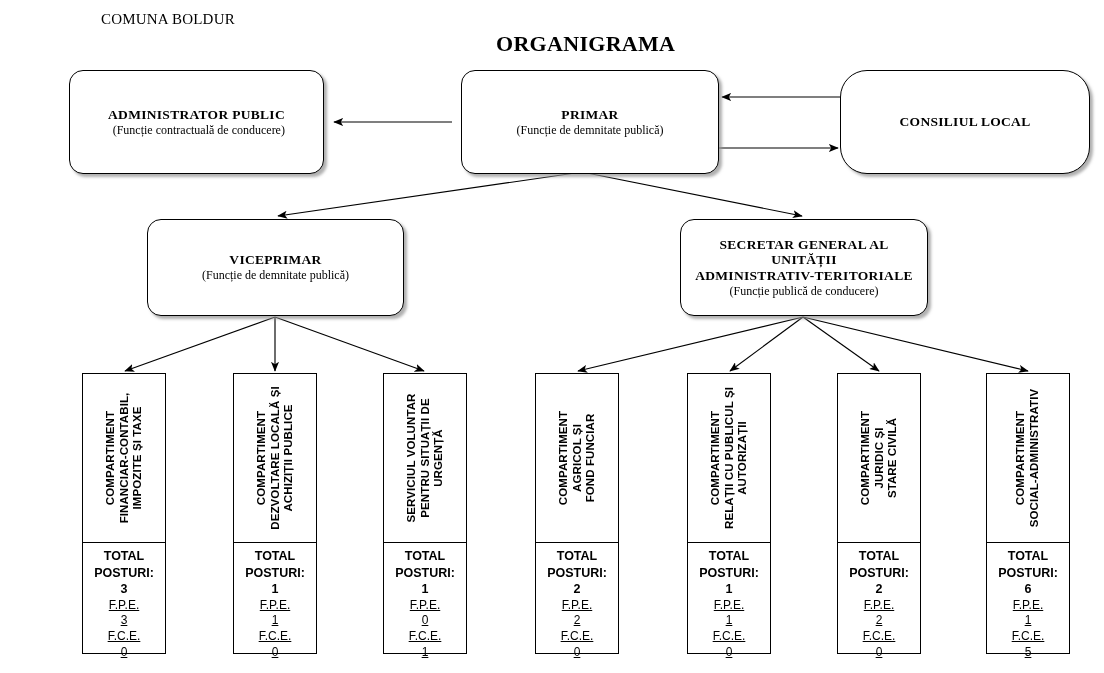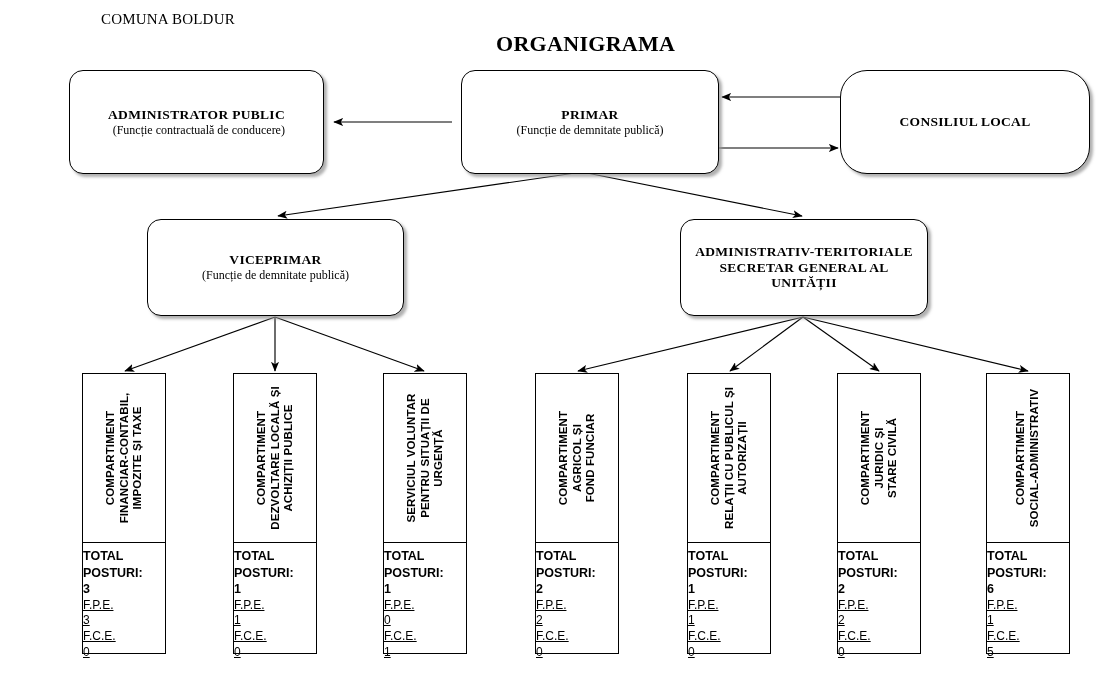--- a/index.html
+++ b/index.html
@@ -62,20 +62,21 @@
     font-family:"Liberation Sans",sans-serif;
     font-weight:bold;
     font-size:11.5px;
     line-height:1.18;
     text-align:center;
     letter-spacing:.1px;
   }
   .dept .sep{height:0;border-top:1.4px solid #000;}
   .dept .foot{
     flex:1 1 auto;
+    text-align:center;
     font-family:"Liberation Sans",sans-serif;
     padding-top:5px;
     line-height:1.32;
   }
   .dept .foot .b{font-weight:bold;font-size:12.5px;display:block;}
   .dept .foot .n{font-weight:normal;font-size:12px;display:block;text-decoration:underline;}
 
   #dept0{left:66px;}
   #dept1{left:217px;}
   #dept2{left:367px;}
@@ -142,22 +143,23 @@
 
   <div class="rbox" id="box-viceprimar">
     <div class="inner">
       <span class="t1">VICEPRIMAR</span>
       <span class="t2">(Funcție de demnitate publică)</span>
     </div>
   </div>
 
   <div class="rbox" id="box-secretar">
     <div class="inner">
+      <span class="t1">SECRETAR GENERAL AL UNITĂȚII</span>
       <span class="t1">ADMINISTRATIV-TERITORIALE</span>
-      <span class="t1">SECRETAR GENERAL AL UNITĂȚII</span>
+      <span class="t2">(Funcție publică de conducere)</span>
     </div>
   </div>
 
   <div class="dept" id="dept0">
       <div class="vert">
         <div class="vtext">
           <div>COMPARTIMENT</div>
           <div>FINANCIAR-CONTABIL,</div>
           <div>IMPOZITE ȘI TAXE</div>
         </div>

